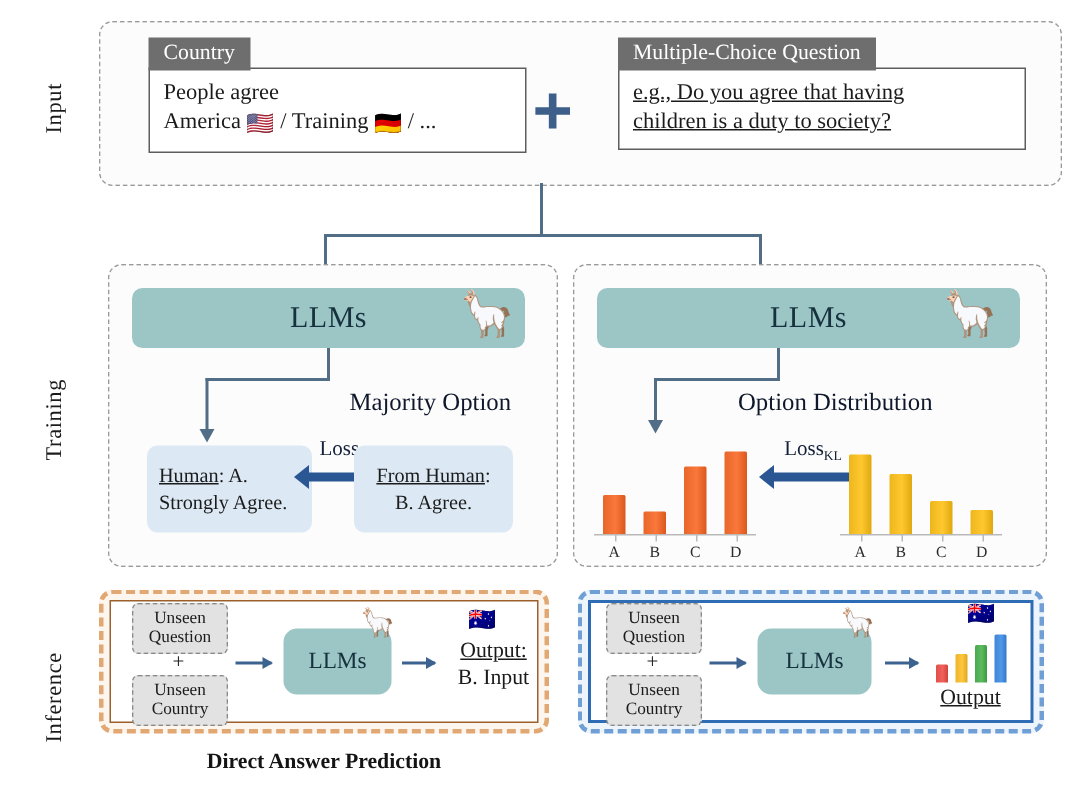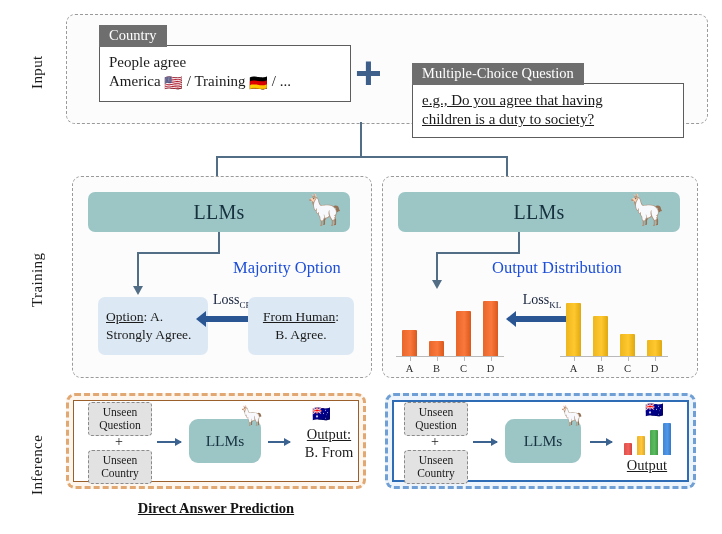--- a/index.html
+++ b/index.html
@@ -36,21 +36,21 @@
        font-size:20px;color:#17323f;letter-spacing:.3px;}
   .llm-sm{position:absolute;background:#9cc5c6;border-radius:9px;
        display:flex;align-items:center;justify-content:center;
        font-size:15.5px;color:#17323f;}
 
   
   .llama{position:absolute;font-size:30px;line-height:1;}
   .llama-sm{position:absolute;font-size:19px;line-height:1;}
 
   
-  .optlabel{position:absolute;font-size:16.5px;color:#1d4ed8;white-space:nowrap;}
+  .optlabel{position:absolute;font-size:16.5px;color:#0f172a;white-space:nowrap;}
 
   
   .abox{position:absolute;background:#dce9f4;border-radius:7px;
         display:flex;flex-direction:column;justify-content:center;
         font-size:13.5px;line-height:1.3;padding:4px 8px;box-sizing:border-box;}
   .abox .u{text-decoration:underline;}
   .abox.ctr{text-align:center;align-items:center;}
 
   
   .lossgrp{position:absolute;text-align:center;}
@@ -118,21 +118,21 @@
         <span class="flagimg">🇺🇸</span>
         <span>/ Training</span>
         <span class="flagimg">🇩🇪</span>
         <span>/ ...</span>
       </div>
     </div>
   </div>
 
   <div class="plus" style="left:355px;top:50px;">+</div>
 
-  <div class="card" style="left:412px;top:25px;width:268px;height:82px;margin-top:38px;">
+  <div class="card" style="left:412px;top:25px;width:268px;height:82px;">
     <div class="tab">Multiple-Choice Question</div>
     <div class="body" style="width:252px;text-decoration:underline;">
       <div>e.g., Do you agree that having</div>
       <div>children is a duty to society?</div>
     </div>
   </div>
 
   <div class="lnv" style="left:360px;top:122px;height:36px;"></div>
   <div class="lnh" style="left:216px;top:156px;width:292px;"></div>
   <div class="lnv" style="left:216px;top:156px;height:32px;"></div>
@@ -147,54 +147,54 @@
 
   <div class="lnv" style="left:218px;top:232px;height:22px;"></div>
   <div class="lnh" style="left:137px;top:252px;width:83px;"></div>
   <div class="lnv" style="left:137px;top:252px;height:36px;"></div>
   <div class="arrowdown" style="left:132.5px;top:286px;"></div>
 
   <div class="optlabel" style="left:233px;top:258px;">Majority Option</div>
 
   <div class="abox" style="left:98px;top:297px;width:110px;height:58px;">
     <div>
-      <span class="u">Option</span><span>: A.</span>
+      <span class="u">Human</span><span>: A.</span>
     </div>
     <div>Strongly Agree.</div>
   </div>
 
   <div class="lossgrp" style="left:196px;top:292px;width:72px;">
     <div class="lbl">
       <span>Loss</span><sub>CE</sub>
     </div>
     <div class="dblarrow">
       <div class="tipL"></div>
       <div class="bar"></div>
       <div class="tipR"></div>
     </div>
   </div>
 
-  <div class="abox ctr" style="left:248px;top:297px;width:106px;height:58px;">
+  <div class="abox ctr" style="left:236px;top:297px;width:106px;height:58px;">
     <div>
       <span class="u">From Human</span><span>:</span>
     </div>
     <div>B. Agree.</div>
   </div>
 
   <div class="dashbox" style="left:382px;top:176px;width:314px;height:200px;"></div>
 
   <div class="llm" style="left:398px;top:192px;width:282px;height:40px;">LLMs</div>
   <div class="llama" style="left:628px;top:195px;">🦙</div>
 
   <div class="lnv" style="left:518px;top:232px;height:22px;"></div>
   <div class="lnh" style="left:436px;top:252px;width:84px;"></div>
   <div class="lnv" style="left:436px;top:252px;height:30px;"></div>
   <div class="arrowdown" style="left:431.5px;top:280px;"></div>
 
-  <div class="optlabel" style="left:492px;top:258px;">Output Distribution</div>
+  <div class="optlabel" style="left:492px;top:258px;">Option Distribution</div>
 
   <div class="chart" style="left:396px;top:285px;width:108px;height:78px;">
     <div class="axis"></div>
     <div class="bars">
         <div class="bar" style="left: 6px; width: 15px; height: 26.04px; background: linear-gradient(90deg, rgb(232, 102, 42) 0%, rgb(250, 120, 60) 55%, rgb(218, 88, 28) 100%); bottom: 0px;"></div>
         <div class="bar" style="left: 33px; width: 15px; height: 15.5px; background: linear-gradient(90deg, rgb(232, 102, 42) 0%, rgb(250, 120, 60) 55%, rgb(218, 88, 28) 100%); bottom: 0px;"></div>
         <div class="bar" style="left: 60px; width: 15px; height: 44.64px; background: linear-gradient(90deg, rgb(232, 102, 42) 0%, rgb(250, 120, 60) 55%, rgb(218, 88, 28) 100%); bottom: 0px;"></div>
         <div class="bar" style="left: 87px; width: 15px; height: 54.56px; background: linear-gradient(90deg, rgb(232, 102, 42) 0%, rgb(250, 120, 60) 55%, rgb(218, 88, 28) 100%); bottom: 0px;"></div>
       </div>
     <div class="ticks"></div>
@@ -257,24 +257,24 @@
   <div class="sarrow" style="left:157px;top:441px;width:24px;"></div>
 
   <div class="llm-sm" style="left:189px;top:419px;width:72px;height:44px;">LLMs</div>
   <div class="llama-sm" style="left:240px;top:406px;">🦙</div>
 
   <div class="sarrow" style="left:268px;top:441px;width:22px;"></div>
 
   <div class="flag" style="left:312px;top:407px;">🇦🇺</div>
   <div class="outtxt" style="left:296px;top:425px;width:66px;">
     <div class="u">Output:</div>
-    <div>B. From</div>
-  </div>
-
-  <div class="caption" style="left:66px;top:500px;width:300px;text-decoration:underline;">Direct Answer Prediction</div>
+    <div>B. Input</div>
+  </div>
+
+  <div class="caption" style="left:66px;top:500px;width:300px;">Direct Answer Prediction</div>
 
   <div class="infpanel blue" style="left:385px;top:393px;width:311px;height:96px;">
     <div class="infinner"></div>
   </div>
 
   <div class="ubox" style="left:404px;top:402px;width:62px;height:32px;">
     <div>Unseen</div>
     <div>Question</div>
   </div>
   <div class="uplus" style="left:431px;top:434px;">+</div>

